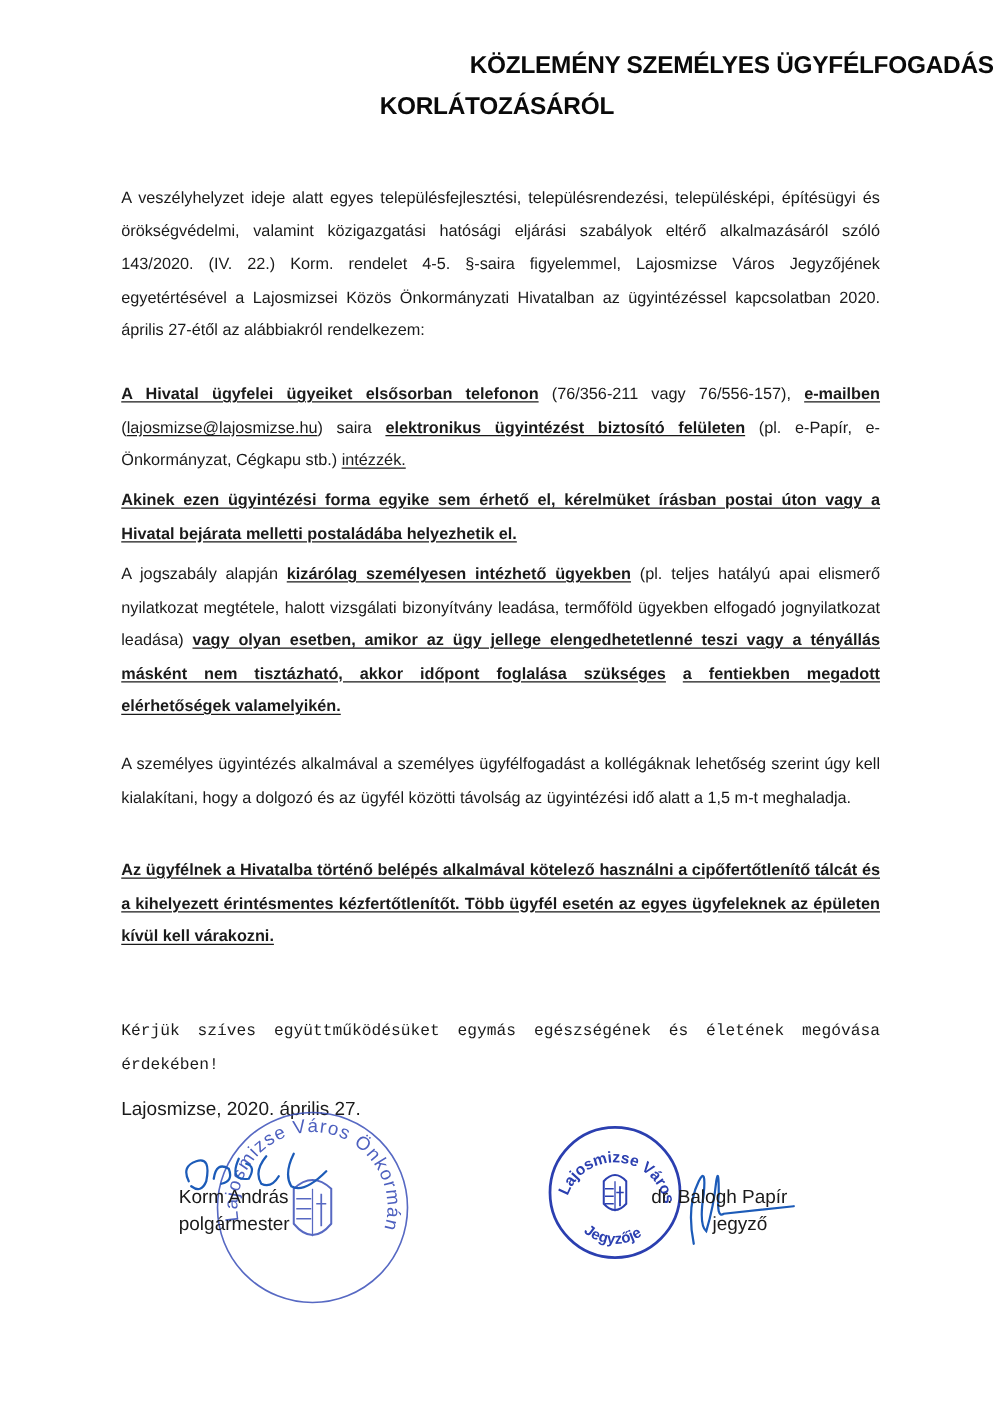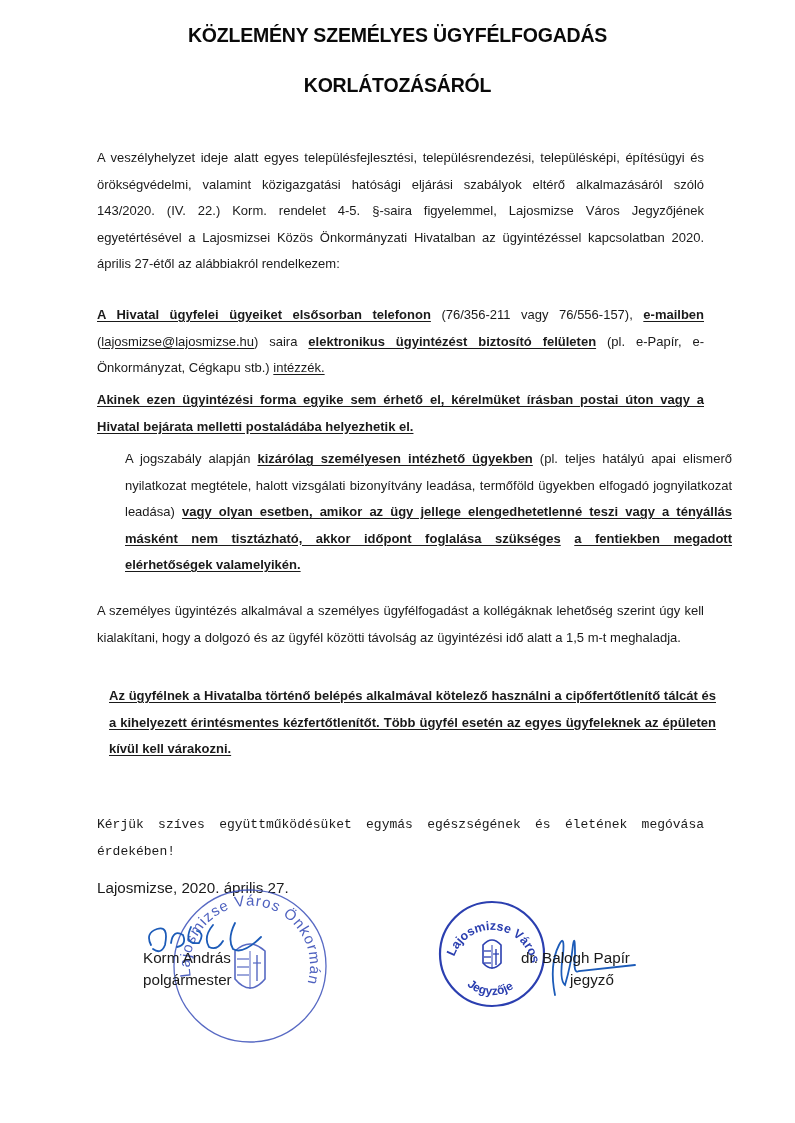--- a/index.html
+++ b/index.html
@@ -1,32 +1,32 @@
 <!DOCTYPE html>
 <html><head>
 <meta charset="utf-8">
 <style>
   html, body { margin: 0; padding: 0; background: #ffffff; }
   body { width: 795px; height: 1123px; position: relative; overflow: hidden;
          font-family: "Liberation Sans", sans-serif; color: #111; }
   .title { position: absolute; left: 0; width: 795px; text-align: center;
            font-family: "Liberation Sans", sans-serif; font-weight: bold;
            font-size: 19.5px; letter-spacing: -0.2px; color: #0a0a0a; }
-  .t1 { top: 24px; }
+  .t1 { top: 41px; text-align: right; }
   .t2 { top: 74px; }
   .u { text-decoration: underline; text-underline-offset: 2px; }
   .bu { font-weight: bold; text-decoration: underline; text-underline-offset: 2px; }
   .para { position: absolute; left: 97px; width: 607px; font-size: 13px;
           line-height: 26.5px; color: #1a1a1a; text-align: justify; margin: 0; }
   .p1 { top: 145px; }
   .p2 { top: 302px; }
   .p3 { top: 387px; }
-  .p4 { top: 446px; margin-left: 28px; }
+  .p4 { top: 446px; }
   .p5 { top: 598px; }
-  .p6 { top: 683px; margin-left: 12px; }
+  .p6 { top: 683px; }
   .p7 { top: 812px; font-family: Liberation Mono, monospace; }
   .place-date { position: absolute; left: 97px; top: 879px; font-size: 15.2px; color: #1a1a1a; }
   .sig-name { position: absolute; font-size: 15.2px; line-height: 22px; color: #1a1a1a; z-index: 3; }
   .sig-left { left: 143px; top: 947px; }
   .sig-right { left: 521px; top: 947px; text-align: left; }
   .sig-right .role { padding-left: 49px; }
   .stamp { position: absolute; z-index: 1; }
   .stamp-left { left: 170px; top: 886px; width: 160px; height: 160px; }
   .stamp-right { left: 437px; top: 899px; width: 110px; height: 110px; }
   .signature { position: absolute; z-index: 2; }

